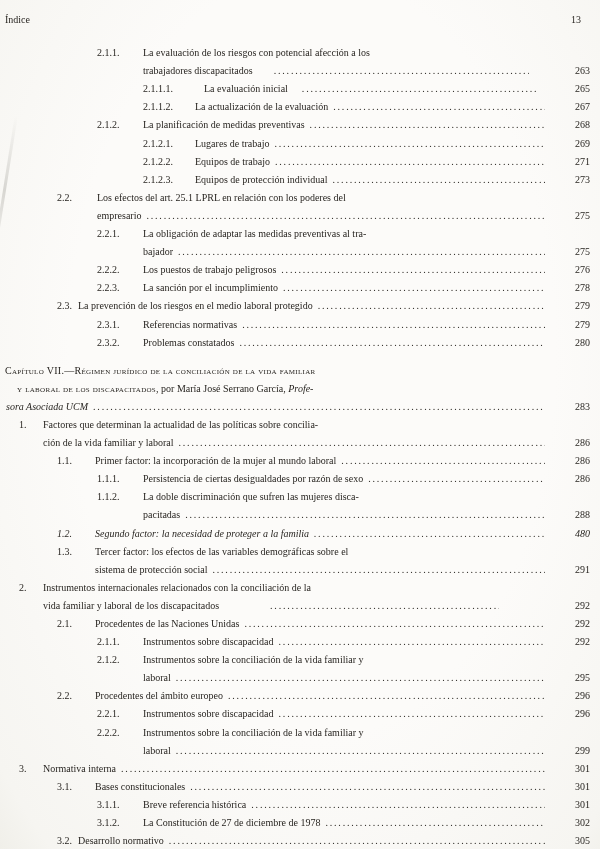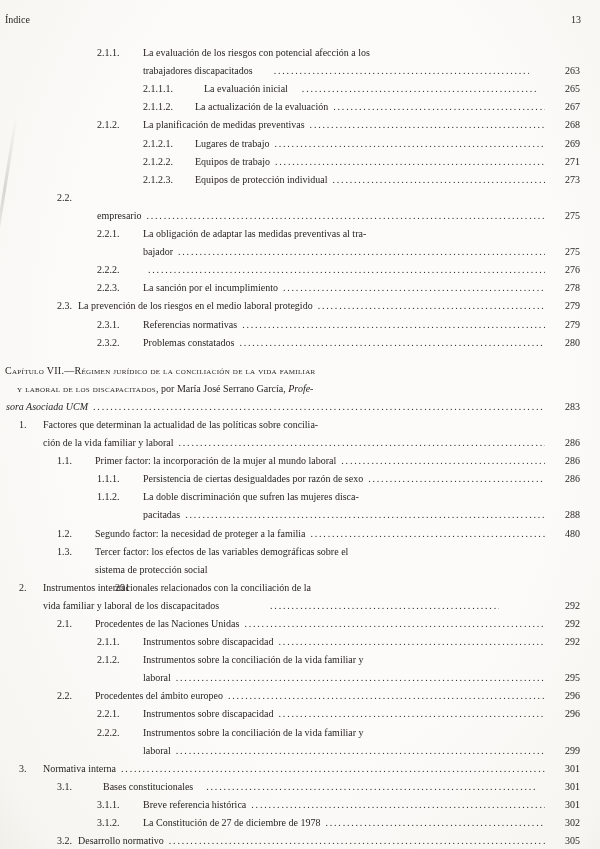--- a/index.html
+++ b/index.html
@@ -51,20 +51,21 @@
   }
   .dots::after{
     content:"..........................................................................................................................................................";
     letter-spacing:1.8px;
     color:#2a2722;
   }
   .pg{
     flex:0 0 auto;
     margin-left:20px;
     min-width:25px;
+    text-align:right;
   }
   .sc{font-variant:small-caps;letter-spacing:.3px;}
   .it{font-style:italic;}
 </style>
 </head>
 <body>
 
 <div class="page">
   <div class="scan-mark"></div>
 
@@ -91,29 +92,29 @@
       <div class="entry">
         <div class="line" style="padding-left: 143px;"><span class="num" style="width: 52px;">2.1.2.1.</span><span class="txt"><span>Lugares de trabajo</span></span><span class="dots"></span><span class="pg">269</span></div>
       </div>
       <div class="entry">
         <div class="line" style="padding-left: 143px;"><span class="num" style="width: 52px;">2.1.2.2.</span><span class="txt"><span>Equipos de trabajo</span></span><span class="dots"></span><span class="pg">271</span></div>
       </div>
       <div class="entry">
         <div class="line" style="padding-left: 143px;"><span class="num" style="width: 52px;">2.1.2.3.</span><span class="txt"><span>Equipos de protección individual</span></span><span class="dots"></span><span class="pg">273</span></div>
       </div>
       <div class="entry">
-        <div class="line" style="padding-left: 57px;"><span class="num" style="width: 40px;">2.2.</span></div>
+        <div class="line" style="padding-left: 57px;"><span class="num" style="width: 40px;">2.2.</span><span class="txt"><span>Los efectos del art. 25.1 LPRL en relación con los poderes del</span></span></div>
         <div class="line" style="padding-left: 97px;"><span class="txt"><span>empresario</span></span><span class="dots"></span><span class="pg">275</span></div>
       </div>
       <div class="entry">
         <div class="line" style="padding-left: 97px;"><span class="num" style="width: 46px;">2.2.1.</span><span class="txt"><span>La obligación de adaptar las medidas preventivas al tra-</span></span></div>
         <div class="line" style="padding-left: 143px;"><span class="txt"><span>bajador</span></span><span class="dots"></span><span class="pg">275</span></div>
       </div>
       <div class="entry">
-        <div class="line" style="padding-left: 97px;"><span class="num" style="width: 46px;">2.2.2.</span><span class="dots"></span><span class="pg">276</span></div>
+        <div class="line" style="padding-left: 97px;"><span class="num" style="width: 46px;">2.2.2.</span><span class="txt"><span>Los puestos de trabajo peligrosos</span></span><span class="dots"></span><span class="pg">276</span></div>
       </div>
       <div class="entry">
         <div class="line" style="padding-left: 97px;"><span class="num" style="width: 46px;">2.2.3.</span><span class="txt"><span>La sanción por el incumplimiento</span></span><span class="dots"></span><span class="pg">278</span></div>
       </div>
       <div class="entry">
         <div class="line" style="padding-left: 57px;"><span class="num" style="width: 21px;">2.3.</span><span class="txt"><span>La prevención de los riesgos en el medio laboral protegido</span></span><span class="dots"></span><span class="pg">279</span></div>
       </div>
       <div class="entry">
         <div class="line" style="padding-left: 97px;"><span class="num" style="width: 46px;">2.3.1.</span><span class="txt"><span>Referencias normativas</span></span><span class="dots"></span><span class="pg">279</span></div>
       </div>
@@ -133,25 +134,25 @@
         <div class="line" style="padding-left: 57px;"><span class="num" style="width: 38px;">1.1.</span><span class="txt"><span>Primer factor: la incorporación de la mujer al mundo laboral</span></span><span class="dots"></span><span class="pg">286</span></div>
       </div>
       <div class="entry">
         <div class="line" style="padding-left: 97px;"><span class="num" style="width: 46px;">1.1.1.</span><span class="txt"><span>Persistencia de ciertas desigualdades por razón de sexo</span></span><span class="dots"></span><span class="pg">286</span></div>
       </div>
       <div class="entry">
         <div class="line" style="padding-left: 97px;"><span class="num" style="width: 46px;">1.1.2.</span><span class="txt"><span>La doble discriminación que sufren las mujeres disca-</span></span></div>
         <div class="line" style="padding-left: 143px;"><span class="txt"><span>pacitadas</span></span><span class="dots"></span><span class="pg">288</span></div>
       </div>
       <div class="entry">
-        <div class="line" style="padding-left: 57px;"><span class="num" style="width: 38px;">1.2.</span><span class="txt"><span>Segundo factor: la necesidad de proteger a la familia</span></span><span class="dots"></span><span class="pg">480</span></div>
+        <div class="line" style="padding-left: 57px; font-style: italic;"><span class="num" style="width: 38px;">1.2.</span><span class="txt"><span>Segundo factor: la necesidad de proteger a la familia</span></span><span class="dots"></span><span class="pg">480</span></div>
       </div>
       <div class="entry">
         <div class="line" style="padding-left: 57px;"><span class="num" style="width: 38px;">1.3.</span><span class="txt"><span>Tercer factor: los efectos de las variables demográficas sobre el</span></span></div>
-        <div class="line" style="padding-left: 95px; flex-direction: column;"><span class="txt"><span>sistema de protección social</span></span><span class="dots"></span><span class="pg">291</span></div>
+        <div class="line" style="padding-left: 95px;"><span class="txt"><span>sistema de protección social</span></span><span class="dots"></span><span class="pg">291</span></div>
       </div>
       <div class="entry">
         <div class="line" style="padding-left: 19px;"><span class="num" style="width: 24px;">2.</span><span class="txt"><span>Instrumentos internacionales relacionados con la conciliación de la</span></span></div>
         <div class="line" style="padding-left: 43px; gap: 46px;"><span class="txt"><span>vida familiar y laboral de los discapacitados</span></span><span class="dots"></span><span class="pg">292</span></div>
       </div>
       <div class="entry">
         <div class="line" style="padding-left: 57px;"><span class="num" style="width: 38px;">2.1.</span><span class="txt"><span>Procedentes de las Naciones Unidas</span></span><span class="dots"></span><span class="pg">292</span></div>
       </div>
       <div class="entry">
         <div class="line" style="padding-left: 97px;"><span class="num" style="width: 46px;">2.1.1.</span><span class="txt"><span>Instrumentos sobre discapacidad</span></span><span class="dots"></span><span class="pg">292</span></div>
@@ -167,21 +168,21 @@
         <div class="line" style="padding-left: 97px;"><span class="num" style="width: 46px;">2.2.1.</span><span class="txt"><span>Instrumentos sobre discapacidad</span></span><span class="dots"></span><span class="pg">296</span></div>
       </div>
       <div class="entry">
         <div class="line" style="padding-left: 97px;"><span class="num" style="width: 46px;">2.2.2.</span><span class="txt"><span>Instrumentos sobre la conciliación de la vida familiar y</span></span></div>
         <div class="line" style="padding-left: 143px;"><span class="txt"><span>laboral</span></span><span class="dots"></span><span class="pg">299</span></div>
       </div>
       <div class="entry">
         <div class="line" style="padding-left: 19px;"><span class="num" style="width: 24px;">3.</span><span class="txt"><span>Normativa interna</span></span><span class="dots"></span><span class="pg">301</span></div>
       </div>
       <div class="entry">
-        <div class="line" style="padding-left: 57px; gap: 8px;"><span class="num" style="width: 38px;">3.1.</span><span class="txt"><span>Bases constitucionales</span></span><span class="dots"></span><span class="pg">301</span></div>
+        <div class="line" style="padding-left: 57px;"><span class="num" style="width: 38px;">3.1.</span><span class="txt"><span>Bases constitucionales</span></span><span class="dots"></span><span class="pg">301</span></div>
       </div>
       <div class="entry">
         <div class="line" style="padding-left: 97px;"><span class="num" style="width: 46px;">3.1.1.</span><span class="txt"><span>Breve referencia histórica</span></span><span class="dots"></span><span class="pg">301</span></div>
       </div>
       <div class="entry">
         <div class="line" style="padding-left: 97px;"><span class="num" style="width: 46px;">3.1.2.</span><span class="txt"><span>La Constitución de 27 de diciembre de 1978</span></span><span class="dots"></span><span class="pg">302</span></div>
       </div>
       <div class="entry">
         <div class="line" style="padding-left: 57px;"><span class="num" style="width: 21px;">3.2.</span><span class="txt"><span>Desarrollo normativo</span></span><span class="dots"></span><span class="pg">305</span></div>
       </div>

